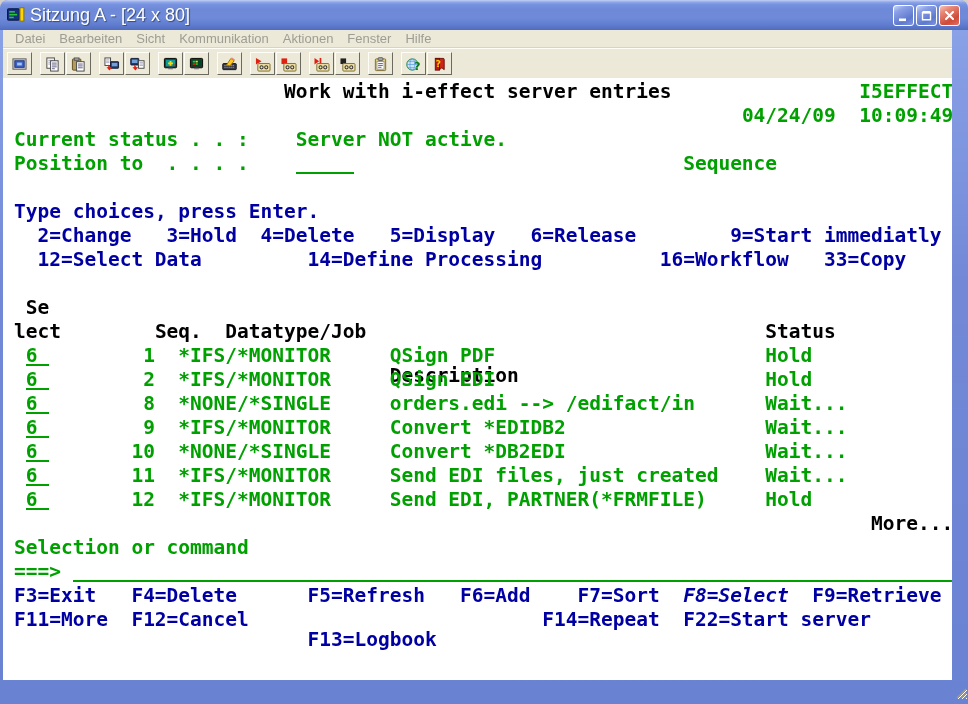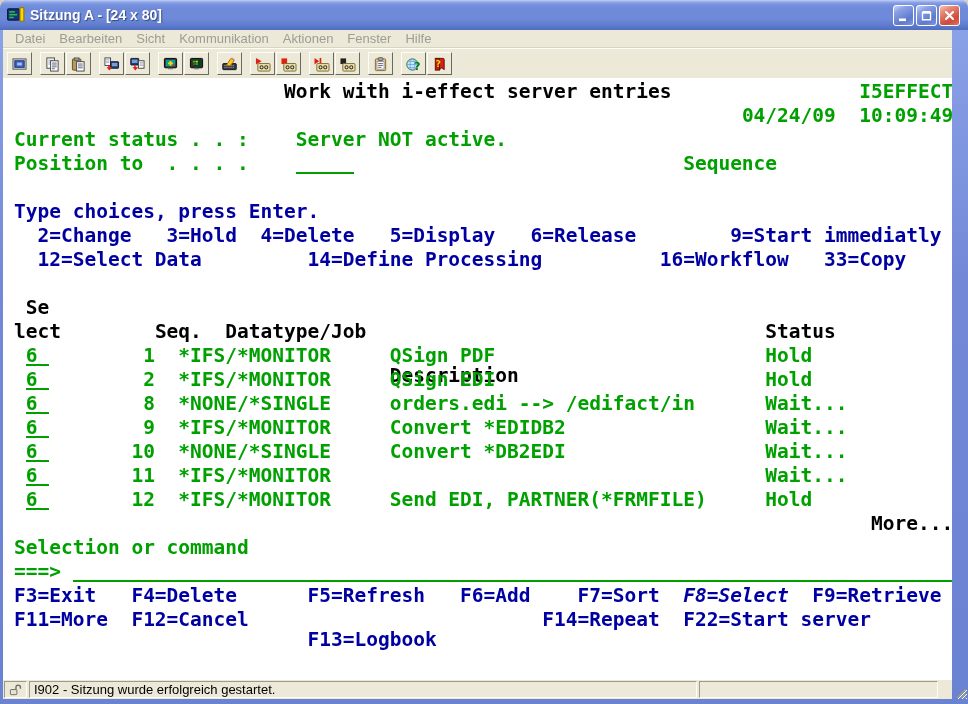--- a/index.html
+++ b/index.html
@@ -12,21 +12,21 @@
   }
   
   .titlebar{
     position:absolute;top:0;left:0;width:968px;height:30px;
     background:linear-gradient(180deg,#c3d0f4 0%,#8ba3e8 8%,#7591de 16%,#6e89d8 30%,#6f8ad9 60%,#617dcf 82%,#5672c4 94%,#506cbd 100%);
     border-radius:8px 8px 0 0;
     display:flex;align-items:center;padding:0 5px 0 7px;
   }
   .app-icon{width:18px;height:18px;margin-right:5px;flex:0 0 auto;}
   .title-text{
-    color:#fff;font-weight:bold;font-size:14px;
+    color:#fff;font-weight:normal;font-size:18px;
     text-shadow:1px 1px 1px #33497e;flex:1 1 auto;
     white-space:nowrap;overflow:hidden;
   }
   .win-controls{display:flex;gap:2px;margin-right:3px;}
   .wbtn{
     width:21px;height:21px;border:1px solid #fff;border-radius:3px;
     padding:0;display:flex;align-items:center;justify-content:center;
     background:linear-gradient(150deg,#c8d5f8 0%,#8ba0e6 25%,#5f7ace 70%,#7license88d5 100%);
   }
   .wbtn.blue{background:linear-gradient(150deg,#c8d5f8 0%,#8ba0e6 25%,#5e79cd 70%,#7e95de 100%);}
@@ -348,20 +348,21 @@
       <span class="seg g" style="top: 338px; left: calc(32ch + 11px);">Convert *EDIDB2</span>
       <span class="seg g" style="top: 338px; left: calc(64ch + 11px);">Wait...</span>
       <span class="seg g u" style="top: 362px; left: calc(1ch + 11px); width: 2ch;">6</span>
       <span class="seg g" style="top: 362px; left: calc(10ch + 11px);">10</span>
       <span class="seg g" style="top: 362px; left: calc(14ch + 11px);">*NONE/*SINGLE</span>
       <span class="seg g" style="top: 362px; left: calc(32ch + 11px);">Convert *DB2EDI</span>
       <span class="seg g" style="top: 362px; left: calc(64ch + 11px);">Wait...</span>
       <span class="seg g u" style="top: 386px; left: calc(1ch + 11px); width: 2ch;">6</span>
       <span class="seg g" style="top: 386px; left: calc(10ch + 11px);">11</span>
       <span class="seg g" style="top: 386px; left: calc(14ch + 11px);">*IFS/*MONITOR</span>
+      <span class="seg g" style="top: 386px; left: calc(32ch + 11px);">Send EDI files, just created</span>
       <span class="seg g" style="top: 386px; left: calc(64ch + 11px);">Wait...</span>
       <span class="seg g u" style="top: 410px; left: calc(1ch + 11px); width: 2ch;">6</span>
       <span class="seg g" style="top: 410px; left: calc(10ch + 11px);">12</span>
       <span class="seg g" style="top: 410px; left: calc(14ch + 11px);">*IFS/*MONITOR</span>
       <span class="seg g" style="top: 410px; left: calc(32ch + 11px);">Send EDI, PARTNER(*FRMFILE)</span>
       <span class="seg g" style="top: 410px; left: calc(64ch + 11px);">Hold</span>
       <span class="seg k" style="top: 434px; left: calc(73ch + 11px);">More...</span>
       <span class="seg g" style="top: 458px; left: calc(0ch + 11px);">Selection or command</span>
       <span class="seg g" style="top: 482px; left: calc(0ch + 11px);">===&gt;</span>
       <span class="seg g u" style="top: 482px; left: calc(5ch + 11px); width: 75ch;"></span>
@@ -372,31 +373,19 @@
       <span class="seg b" style="top: 506px; left: calc(48ch + 11px);">F7=Sort</span>
       <span class="seg b" style="top: 506px; left: calc(57ch + 11px); font-style: italic;">F8=Select</span>
       <span class="seg b" style="top: 506px; left: calc(68ch + 11px);">F9=Retrieve</span>
       <span class="seg b" style="top: 530px; left: calc(0ch + 11px);">F11=More</span>
       <span class="seg b" style="top: 530px; left: calc(10ch + 11px);">F12=Cancel</span>
       <span class="seg b" style="top: 530px; left: calc(25ch + 11px); margin-top: 20px;">F13=Logbook</span>
       <span class="seg b" style="top: 530px; left: calc(45ch + 11px);">F14=Repeat</span>
       <span class="seg b" style="top: 530px; left: calc(57ch + 11px);">F22=Start server</span>
     </div>
 
-  <div class="statusbar">
-    <div class="sb-cell sb-lock">
-      <svg viewBox="0 0 14 14" width="14" height="14">
-        <rect x="1.5" y="6.5" width="7" height="5.5" rx="0.8" fill="#e6e2d4" stroke="#6a6a5e"></rect>
-        <path d="M7.5 6.5 V4.2 a2.4 2.4 0 0 1 4.8 0 V5.6" fill="none" stroke="#6a6a5e" stroke-width="1.4"></path>
-      </svg>
-    </div>
-    <div class="sb-cell sb-msg">
-      <span>I902 - Sitzung wurde erfolgreich gestartet.</span>
-    </div>
-    <div class="sb-cell sb-spare"></div>
-  </div>
   <div class="grip">
     <svg viewBox="0 0 13 13" width="13" height="13">
       <path d="M12 3 L3 12 M12 7 L7 12 M12 11 L11 12" stroke="#9d9a8b" stroke-width="1.4"></path>
       <path d="M13 4 L4 13 M13 8 L8 13 M13 12 L12 13" stroke="#fffef6" stroke-width="1"></path>
     </svg>
   </div>
 </div>
 
 </body></html>

